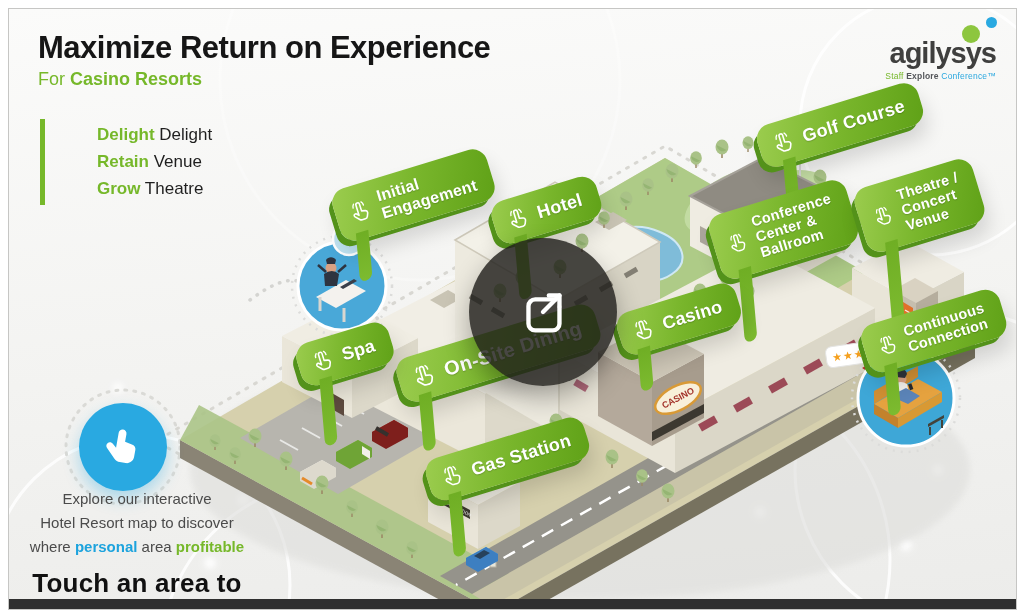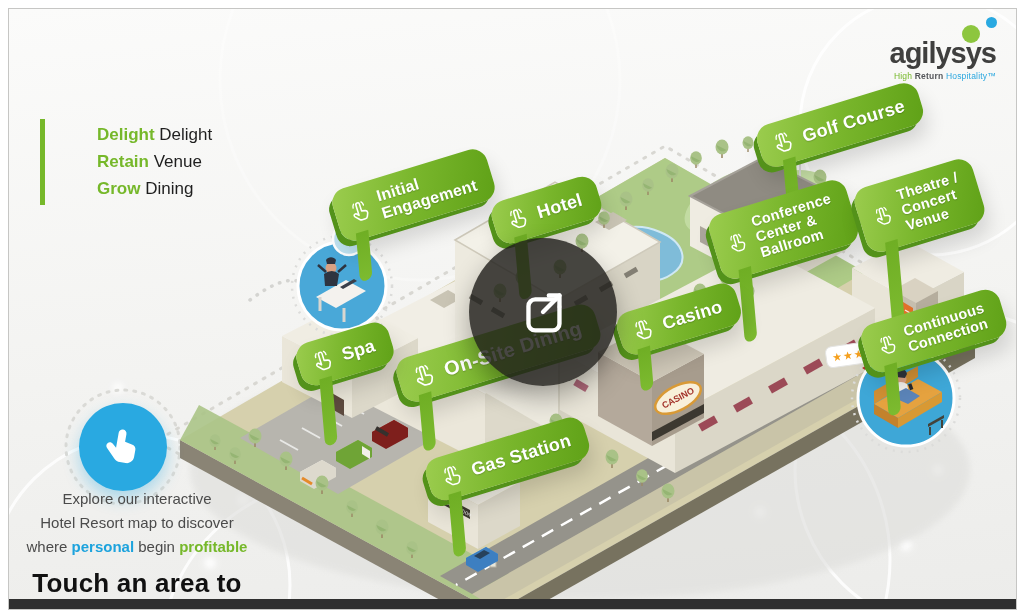--- a/index.html
+++ b/index.html
@@ -361,33 +361,35 @@
       <path d="M930 427 l0 8 M942 420 l0 8" stroke="#43433b" stroke-width="2"></path>
       <g transform="rotate(-8 858 354)">
         <rect x="826" y="343" width="66" height="21" rx="6" fill="#ffffff" stroke="#e4e4e2"></rect>
         <path d="M874 362 l6 9 5 -10 z" fill="#ffffff"></path>
         <text x="859" y="358" text-anchor="middle" font-size="11" letter-spacing="1" fill="#f5a01e" font-family="DejaVu Sans, sans-serif">★★★★★</text>
       </g>
     </g>
   </svg>
 
   <div class="header">
+    <div class="title">Maximize Return on Experience</div>
+    <div class="subtitle"><span>For </span><b>Casino Resorts</b></div>
   </div>
 
   <div class="value-props">
     <div class="vp-row"><span class="hl">Delight</span><span> Delight</span></div>
     <div class="vp-row"><span class="hl">Retain</span><span> Venue</span></div>
-    <div class="vp-row"><span class="hl">Grow</span><span> Dining</span></div>
+    <div class="vp-row"><span class="hl">Grow</span><span> Theatre</span></div>
   </div>
 
   <div class="logo">
     <div class="logo-word">agilysys</div>
     <span class="logo-dot-green"></span>
     <span class="logo-dot-blue"></span>
-    <div class="logo-tag"><span class="t1">High </span><span class="t2">Return </span><span class="t3">Hospitality™</span></div>
+    <div class="logo-tag"><span class="t1">Staff </span><span class="t2">Explore </span><span class="t3">Conference™</span></div>
   </div>
 
   <div class="callout co-initial">
     <span class="stem"></span>
     <svg class="tap" width="26" height="26" viewBox="0 0 28 28">
           <use href="#tapicon"></use>
         </svg>
     <span class="lines">
           <span>Initial</span>
           <span>Engagement</span>
@@ -490,20 +492,20 @@
 
   <div class="explore">
     <div class="explore-circle">
       <svg width="46" height="46" viewBox="0 0 48 48">
         <path transform="rotate(10 24 24)" fill="#ffffff" d="M21 6c-2.4 0-4 1.8-4 4.2V26l-3.8-3.4c-1.8-1.6-4.4-1.5-5.8.3-1.2 1.5-1 3.7.4 5l9.5 9.6c1.6 1.6 3.8 2.5 6.1 2.5h6.2c4.2 0 7.6-3.4 7.6-7.6v-7.9c0-2.3-1.6-4.2-3.9-4.6l-8.1-1.6V10.2C25.2 7.8 23.4 6 21 6z"></path>
       </svg>
     </div>
     <div class="explore-text">
       <p>Explore our interactive</p>
       <p>Hotel Resort map to discover</p>
-      <p><span>where </span><span class="blue">personal</span><span> begin </span><span class="green">profitable</span></p>
+      <p><span>where </span><span class="blue">personal</span><span> area </span><span class="green">profitable</span></p>
       <p class="cta">Touch an area to begin!</p>
     </div>
   </div>
 
   <div class="bottom-bar"></div>
 </div>
 </div>
 
 </body></html>

